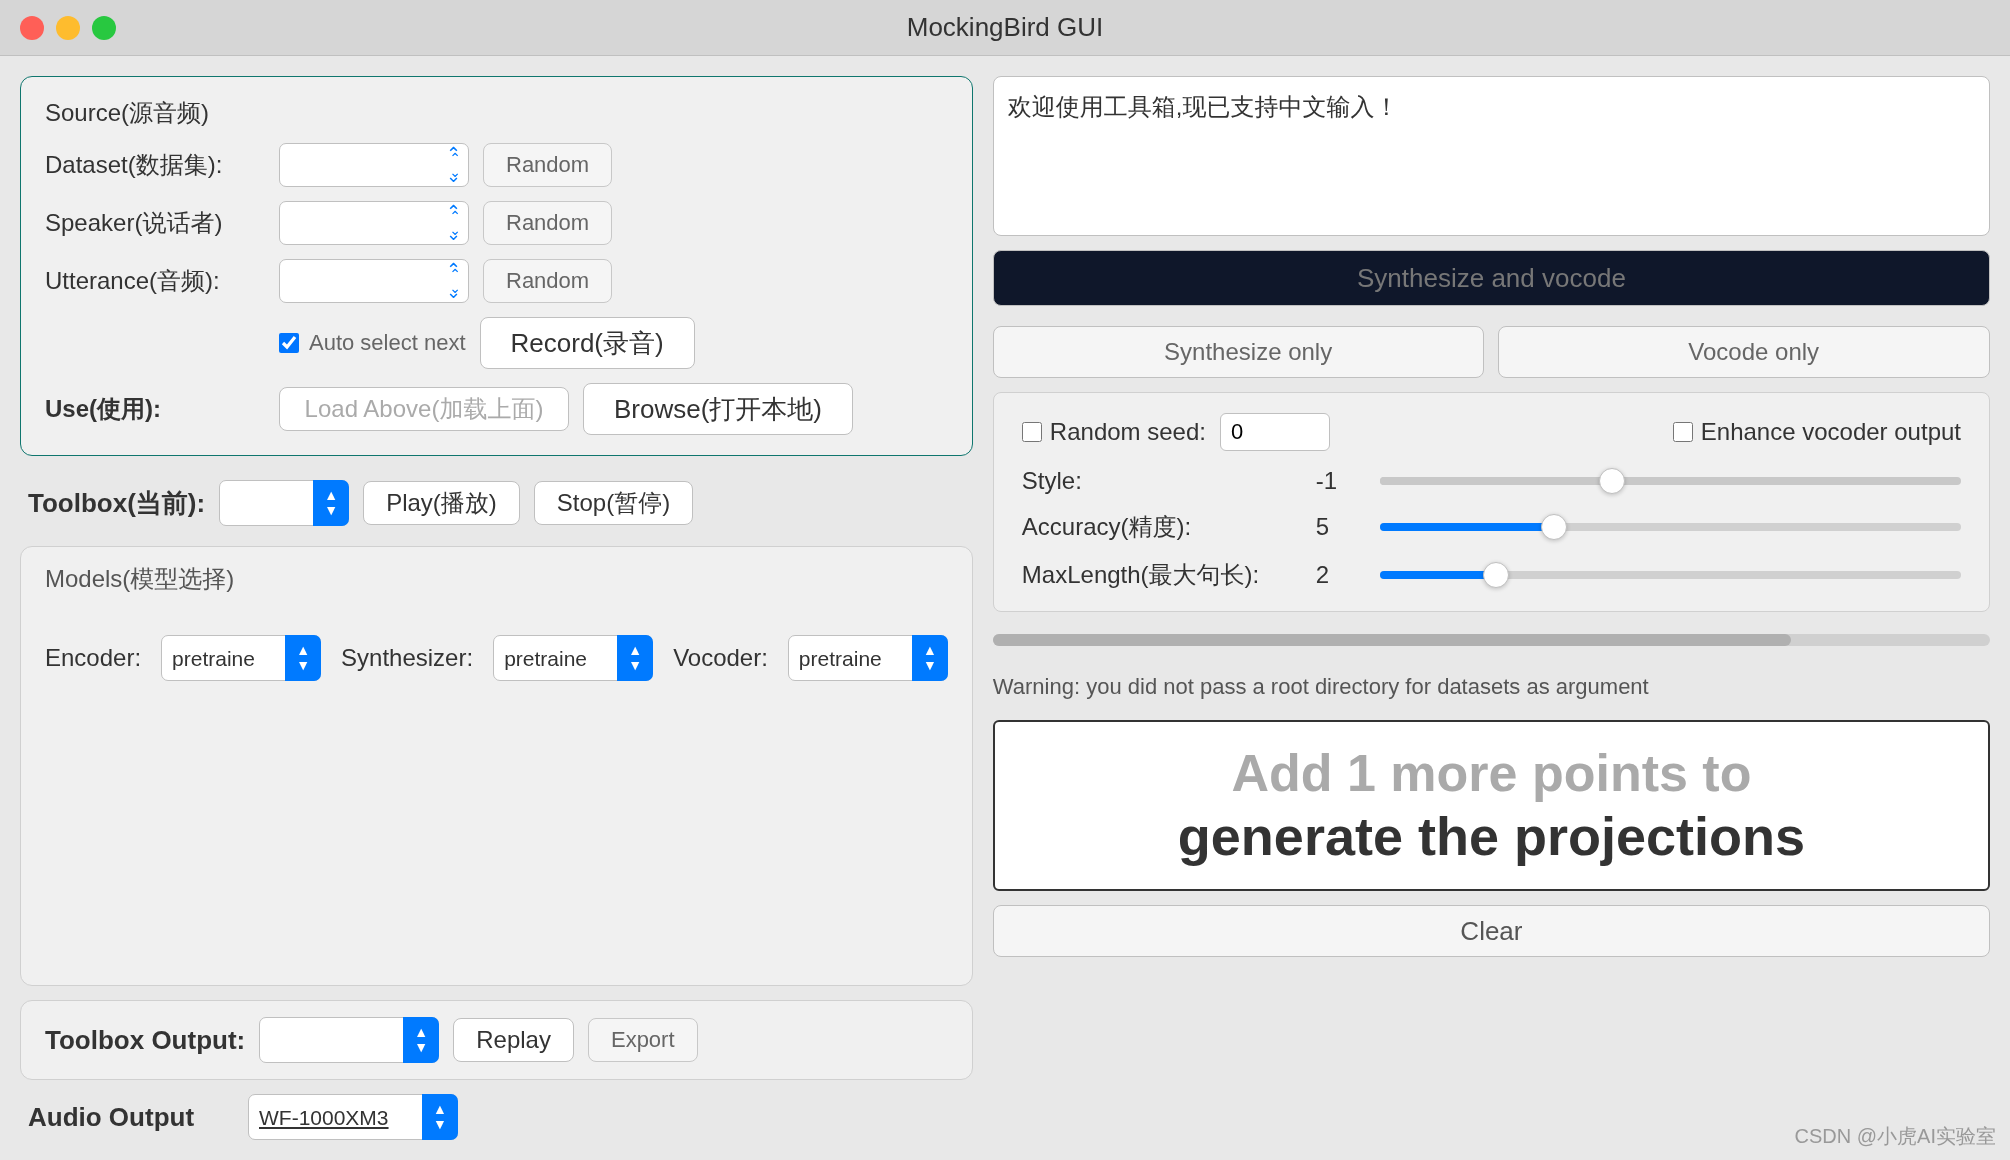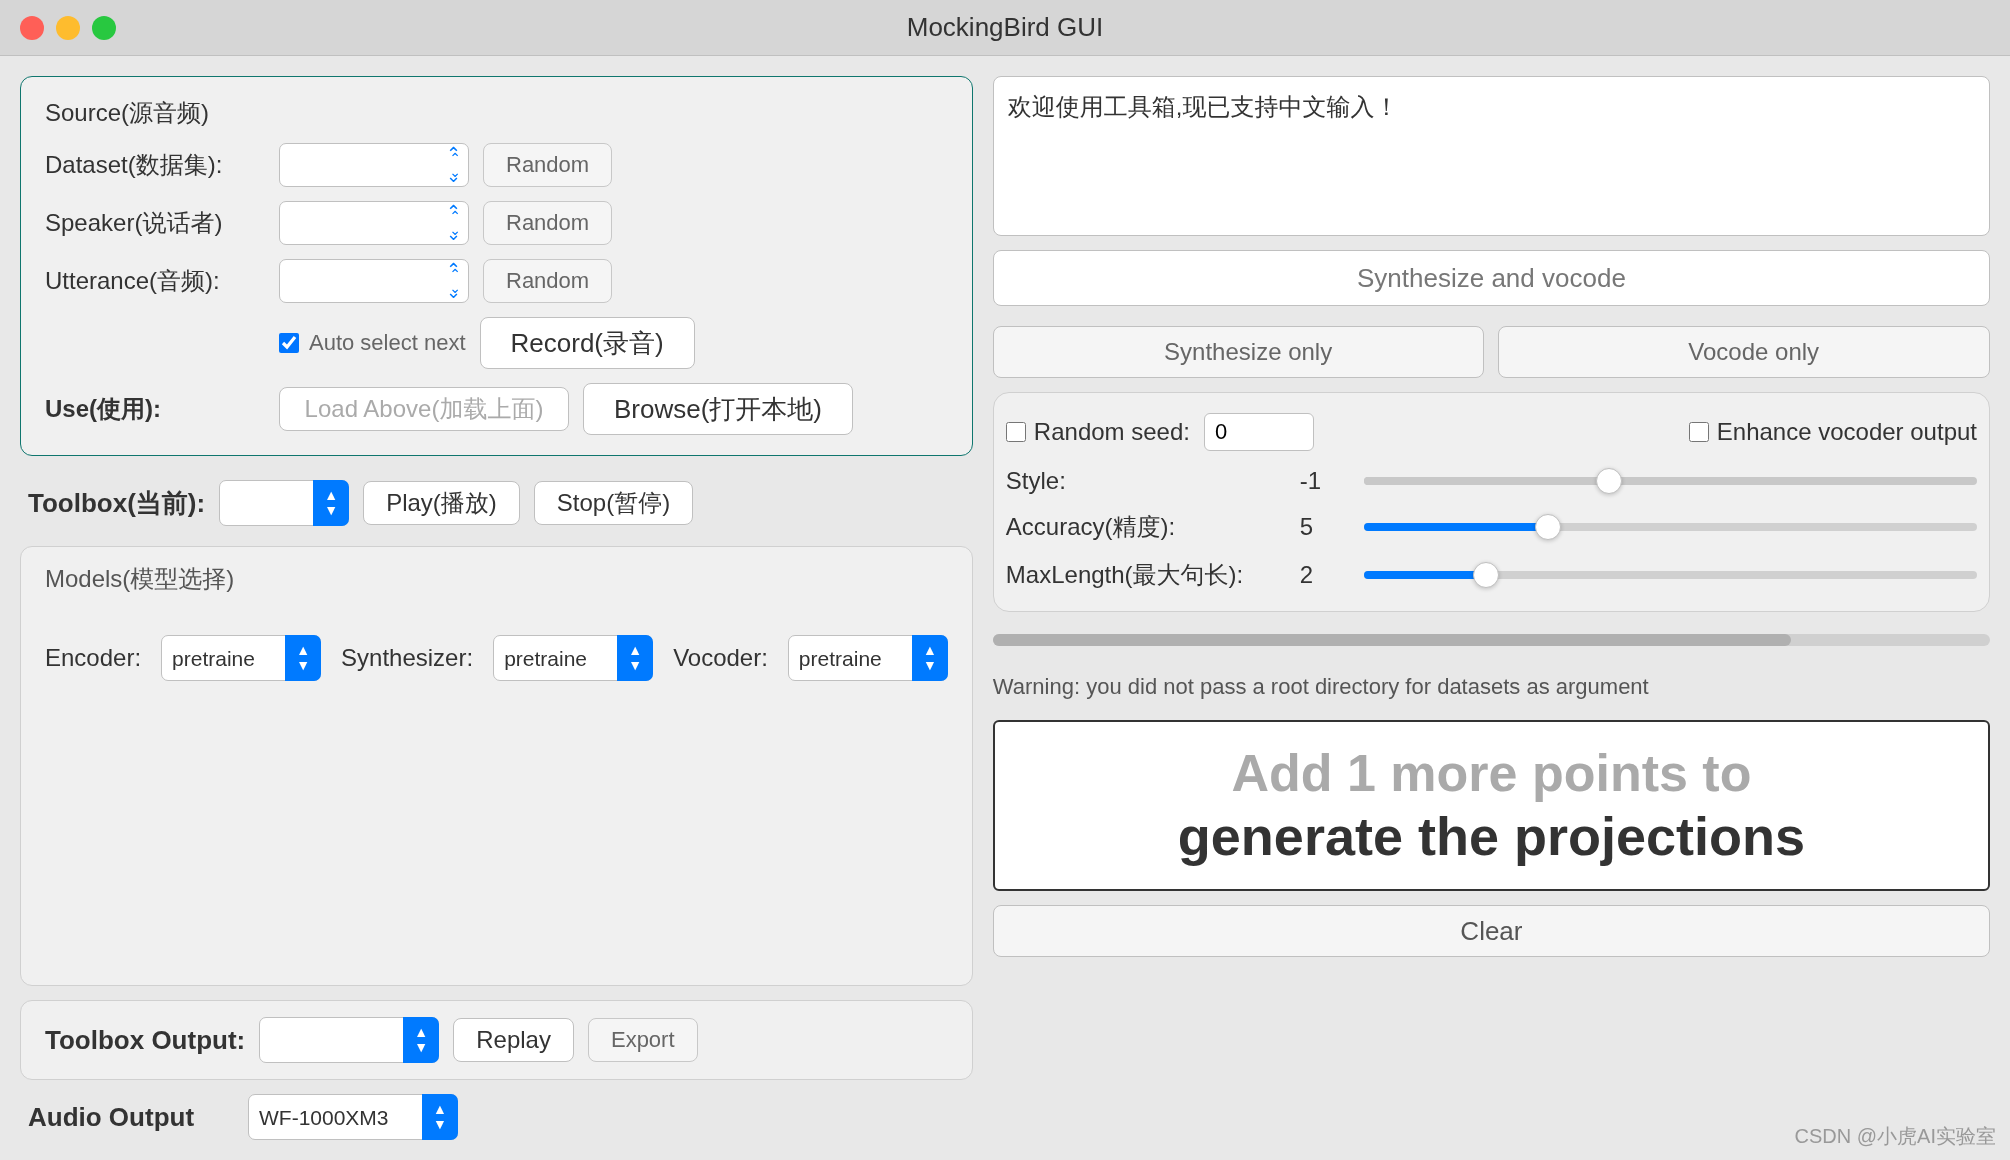--- a/index.html
+++ b/index.html
@@ -258,31 +258,31 @@
       font-size: 24px;
       color: #666;
       cursor: pointer;
       padding-left: 19px;
     }
     .synth-btn-full {
       width: 100%;
       height: 56px;
       border-radius: 8px;
       border: 1.5px solid #c0c0c0;
-      background: #ffffff;
+      background: #0f172a;
       font-size: 26px;
       color: #777;
       cursor: pointer;
       margin-bottom: 6px;
     }
     .settings-section {
       background: #f0f0f0;
-      border-radius: 16px;
+      border-radius: 8px;
       border: 1px solid #d0d0d0;
-      padding: 20px 12px;
+      padding: 20px 28px;
     }
     .setting-row {
       display: flex;
       align-items: center;
       margin-bottom: 16px;
       gap: 14px;
     }
     .setting-row:last-child { margin-bottom: 0; }
     .setting-label {
       font-size: 24px;
@@ -511,21 +511,21 @@
         </div>
         <button class="btn btn-primary">Replay</button>
         <button class="btn">Export</button>
       </div>
     </div>
 
     <div style="padding: 0 8px;">
       <div class="audio-row">
         <span style="font-size:26px;font-weight:700;color:#333;white-space:nowrap;min-width:220px;">Audio Output</span>
         <div class="select-blue-wrapper">
-          <select style="width:210px;height:46px;border:1px solid #c0c0c0;border-radius:7px;padding:0 40px 0 10px;font-size:21px;appearance:none;background:white;">
+          <select style="width:210px;height:46px;border:1px solid #c0c0c0;border-radius:7px;padding:0 40px 0 10px;font-size:21px;appearance:none;background:white;text-decoration:underline;">
             <option>WF-1000XM3</option>
           </select>
           <div class="select-blue-arrows">
             <span>▲</span>
             <span>▼</span>
           </div>
         </div>
       </div>
     </div>
 

